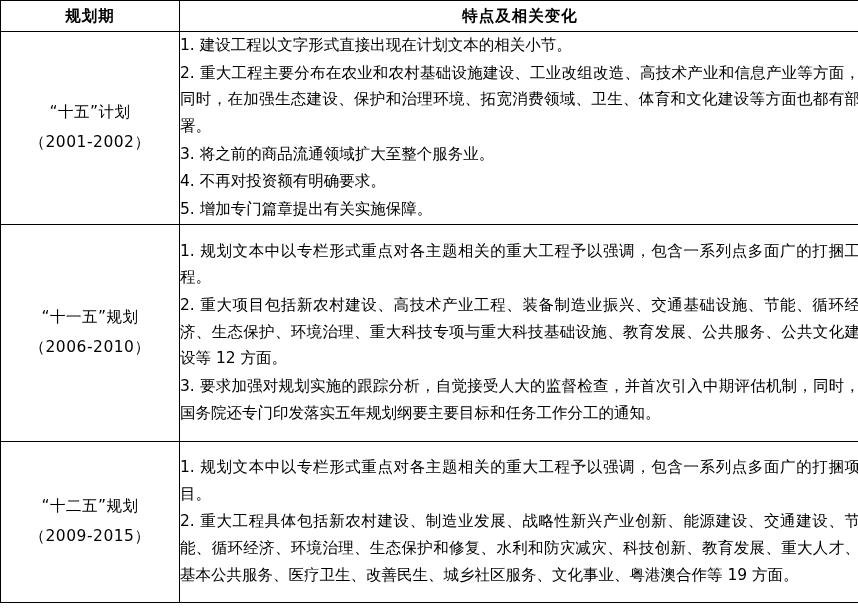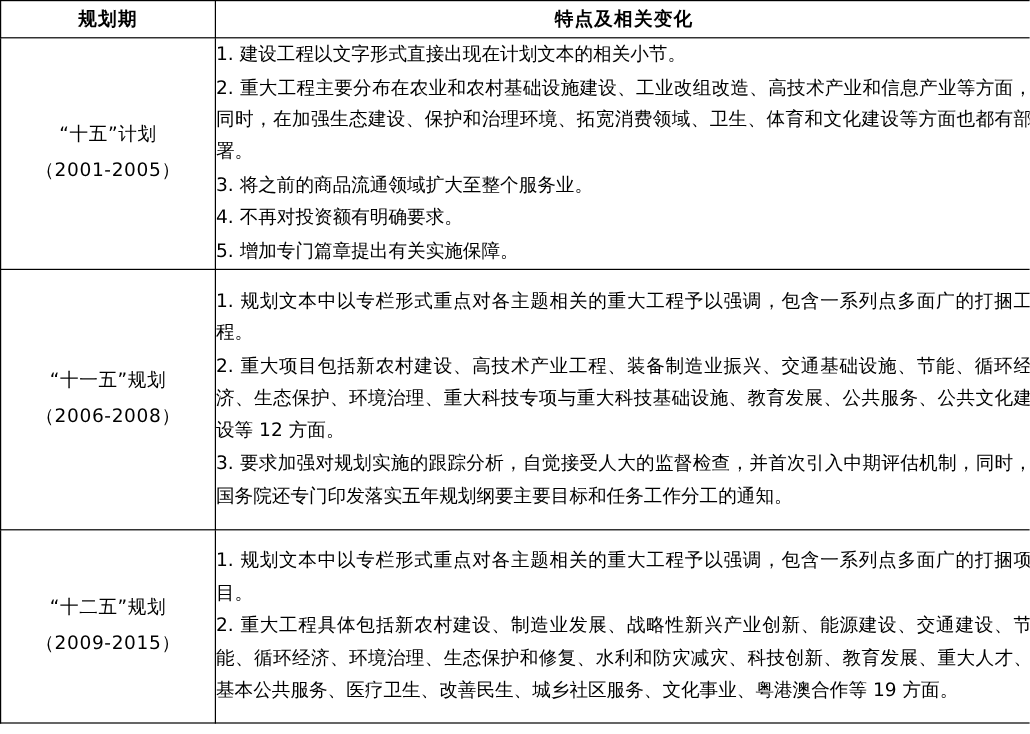--- a/index.html
+++ b/index.html
@@ -84,34 +84,34 @@
     <thead>
       <tr>
         <th class="col-period">规划期</th>
         <th class="col-features">特点及相关变化</th>
       </tr>
     </thead>
     <tbody>
       <tr class="row-0">
         <td class="cell-period">
           <span class="period-name">“十五”计划</span>
-          <span class="period-years">（2001-2005）</span>
+          <span class="period-years">（2001-2002）</span>
         </td>
         <td class="cell-features">
           <p>1. 建设工程以文字形式直接出现在计划文本的相关小节。</p>
           <p>2. 重大工程主要分布在农业和农村基础设施建设、工业改组改造、高技术产业和信息产业等方面，同时，在加强生态建设、保护和治理环境、拓宽消费领域、卫生、体育和文化建设等方面也都有部署。</p>
           <p>3. 将之前的商品流通领域扩大至整个服务业。</p>
           <p>4. 不再对投资额有明确要求。</p>
           <p>5. 增加专门篇章提出有关实施保障。</p>
         </td>
       </tr>
       <tr class="row-1">
         <td class="cell-period">
           <span class="period-name">“十一五”规划</span>
-          <span class="period-years">（2006-2008）</span>
+          <span class="period-years">（2006-2010）</span>
         </td>
         <td class="cell-features">
           <p>1. 规划文本中以专栏形式重点对各主题相关的重大工程予以强调，包含一系列点多面广的打捆工程。</p>
           <p>2. 重大项目包括新农村建设、高技术产业工程、装备制造业振兴、交通基础设施、节能、循环经济、生态保护、环境治理、重大科技专项与重大科技基础设施、教育发展、公共服务、公共文化建设等 12 方面。</p>
           <p>3. 要求加强对规划实施的跟踪分析，自觉接受人大的监督检查，并首次引入中期评估机制，同时，国务院还专门印发落实五年规划纲要主要目标和任务工作分工的通知。</p>
         </td>
       </tr>
       <tr class="row-2">
         <td class="cell-period">
           <span class="period-name">“十二五”规划</span>

